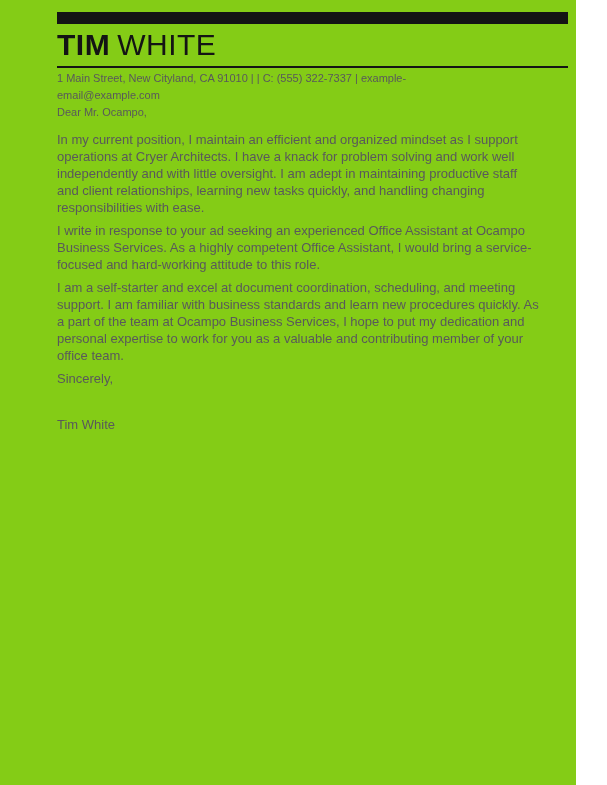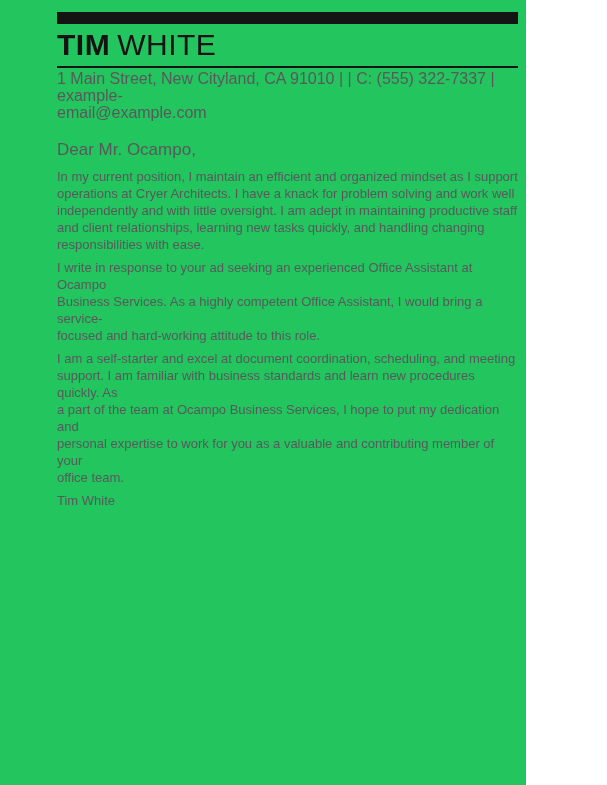--- a/index.html
+++ b/index.html
@@ -8,24 +8,24 @@
     background: #ffffff;
   }
   body {
     width: 607px;
     height: 785px;
     overflow: hidden;
     font-family: "Liberation Sans", "DejaVu Sans", sans-serif;
   }
   .page {
     box-sizing: border-box;
-    width: 526px;
+    width: 576px;
     height: 785px;
     padding: 12px 8px 12px 57px;
-    background: #22c55e;
+    background: #84cc16;
   }
   .top-bar {
     height: 12px;
     background: #141414;
   }
   .name {
     margin: 4px 0 0 0;
     font-size: 30px;
     line-height: 1.1;
     letter-spacing: 0.5px;
@@ -37,28 +37,28 @@
     font-weight: 700;
     margin-right: 7px;
   }
   .name-rule {
     height: 2px;
     background: #141414;
     margin-top: 5px;
   }
   .contact {
     margin: 2px 0 0 0;
-    font-size: 16px;
+    font-size: 11px;
     line-height: 17px;
     color: #59595b;
     white-space: pre-line;
   }
   .greeting {
-    margin: 20px 0 10px 0;
-    font-size: 17px;
+    margin: 0 0 10px 0;
+    font-size: 11px;
     line-height: 17px;
     color: #59595b;
   }
   .para {
     margin: 0 0 6px 0;
     font-size: 13px;
     line-height: 17px;
     color: #59595b;
     white-space: pre-line;
   }
@@ -104,16 +104,17 @@
 Business Services. As a highly competent Office Assistant, I would bring a service-
 focused and hard-working attitude to this role.</p>
 
   <p class="para">I am a self-starter and excel at document coordination, scheduling, and meeting
 support. I am familiar with business standards and learn new procedures quickly. As
 a part of the team at Ocampo Business Services, I hope to put my dedication and
 personal expertise to work for you as a valuable and contributing member of your
 office team.</p>
 
 
+  <p class="closing">Sincerely,</p>
 
   <p class="signature">Tim White</p>
 
 </div>
 
 </body></html>

